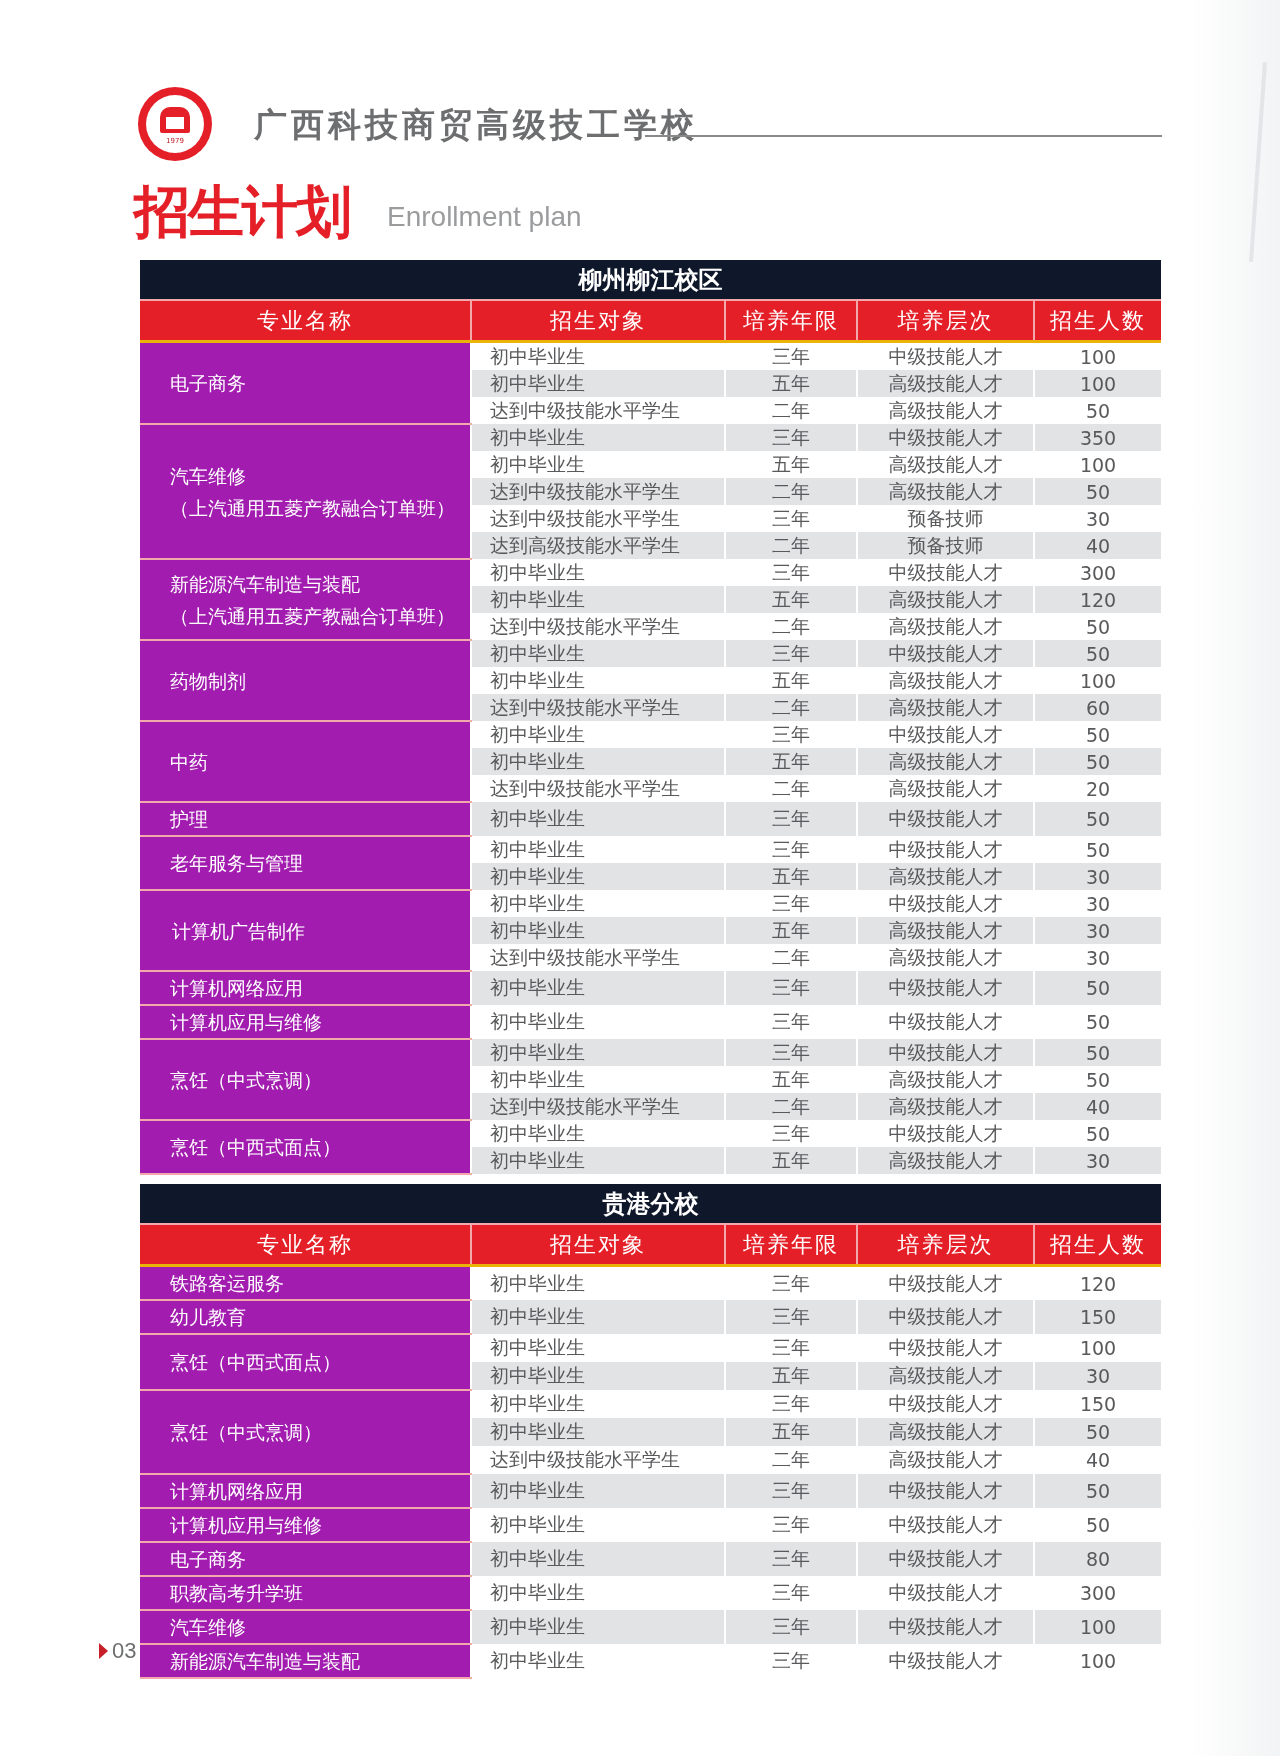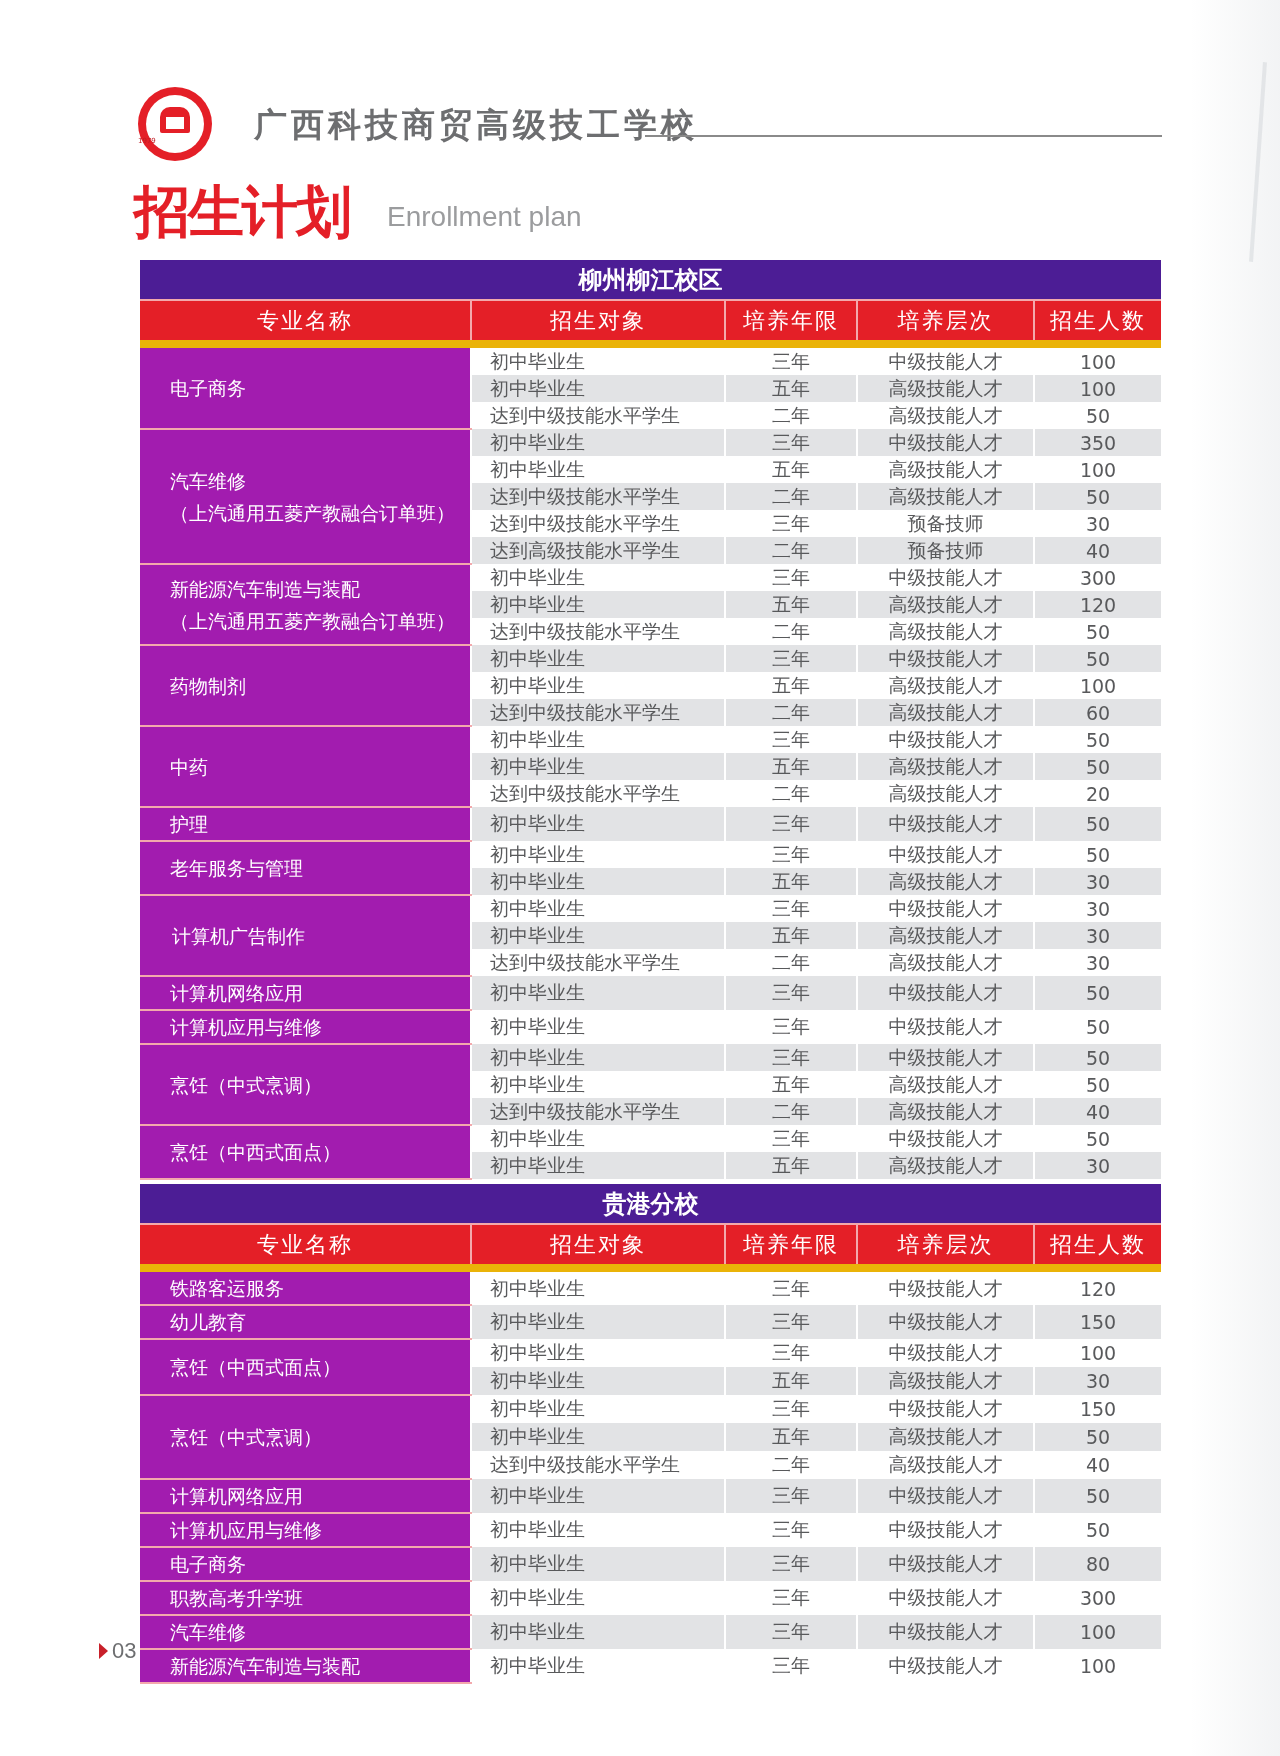--- a/index.html
+++ b/index.html
@@ -27,21 +27,21 @@
     }
     .logo .gate {
       position: absolute; left: 22px; top: 20px; width: 30px; height: 26px;
       background: #e41f27; border-radius: 10px 10px 2px 2px;
     }
     .logo .gate-in {
       position: absolute; left: 28px; top: 30px; width: 18px; height: 12px;
       background: #fff;
     }
     .logo .year {
-      position: absolute; left: 0; width: 74px; top: 50px; 
+      position: absolute; left: 0; width: 74px; top: 50px; text-align: center;
       font-size: 7px; color: #c01b22;
     }
     .school-name {
       position: absolute; left: 230px; top: 103px;
       font-family: "DejaVu Serif", "Liberation Serif", serif;
       font-size: 33px; font-weight: bold; color: #6d6e70; letter-spacing: 4px; margin-left: 24px;
     }
     .header-line {
       position: absolute; left: 645px; top: 135px; width: 517px; height: 2px; background: #8a8a8a;
     }
@@ -53,26 +53,26 @@
       position: absolute; left: 387px; top: 190px; font-size: 28px; color: #9b9c9e;
       font-family: "Liberation Sans", "DejaVu Sans", sans-serif; line-height: 54px;
     }
     
     .tbl {
       position: absolute; left: 140px; width: 1021px; border-collapse: collapse;
       table-layout: fixed;
     }
     .tbl td, .tbl th { padding: 0; overflow: hidden; white-space: nowrap; }
     .tbl .campus-row th {
-      background: #4c1d95; color: #fff; font-size: 24px; font-weight: bold;
+      background: #0f172a; color: #fff; font-size: 24px; font-weight: bold;
       height: 39px; text-align: center; border-bottom: 2px solid #f3a9ac;
     }
     .tbl .head-row th {
       background: #e41f27; color: #fff; font-size: 22px; font-weight: normal;
-      height: 39px; text-align: center; border-left: 2px solid #f3a9ac; border-bottom: 8px solid #eab308;
+      height: 39px; text-align: center; border-left: 2px solid #f3a9ac; border-bottom: 3px solid #eab308;
       letter-spacing: 2px;
     }
     .tbl .head-row th:first-child { border-left: none; }
     .tbl td {
       font-size: 19px; color: #58595b;
     }
     .tbl td.major {
       background: #a21caf; color: #fff; font-size: 19px; padding-left: 30px;
       border-bottom: 2px solid #f3a9ac; white-space: normal; line-height: 32px;
     }

